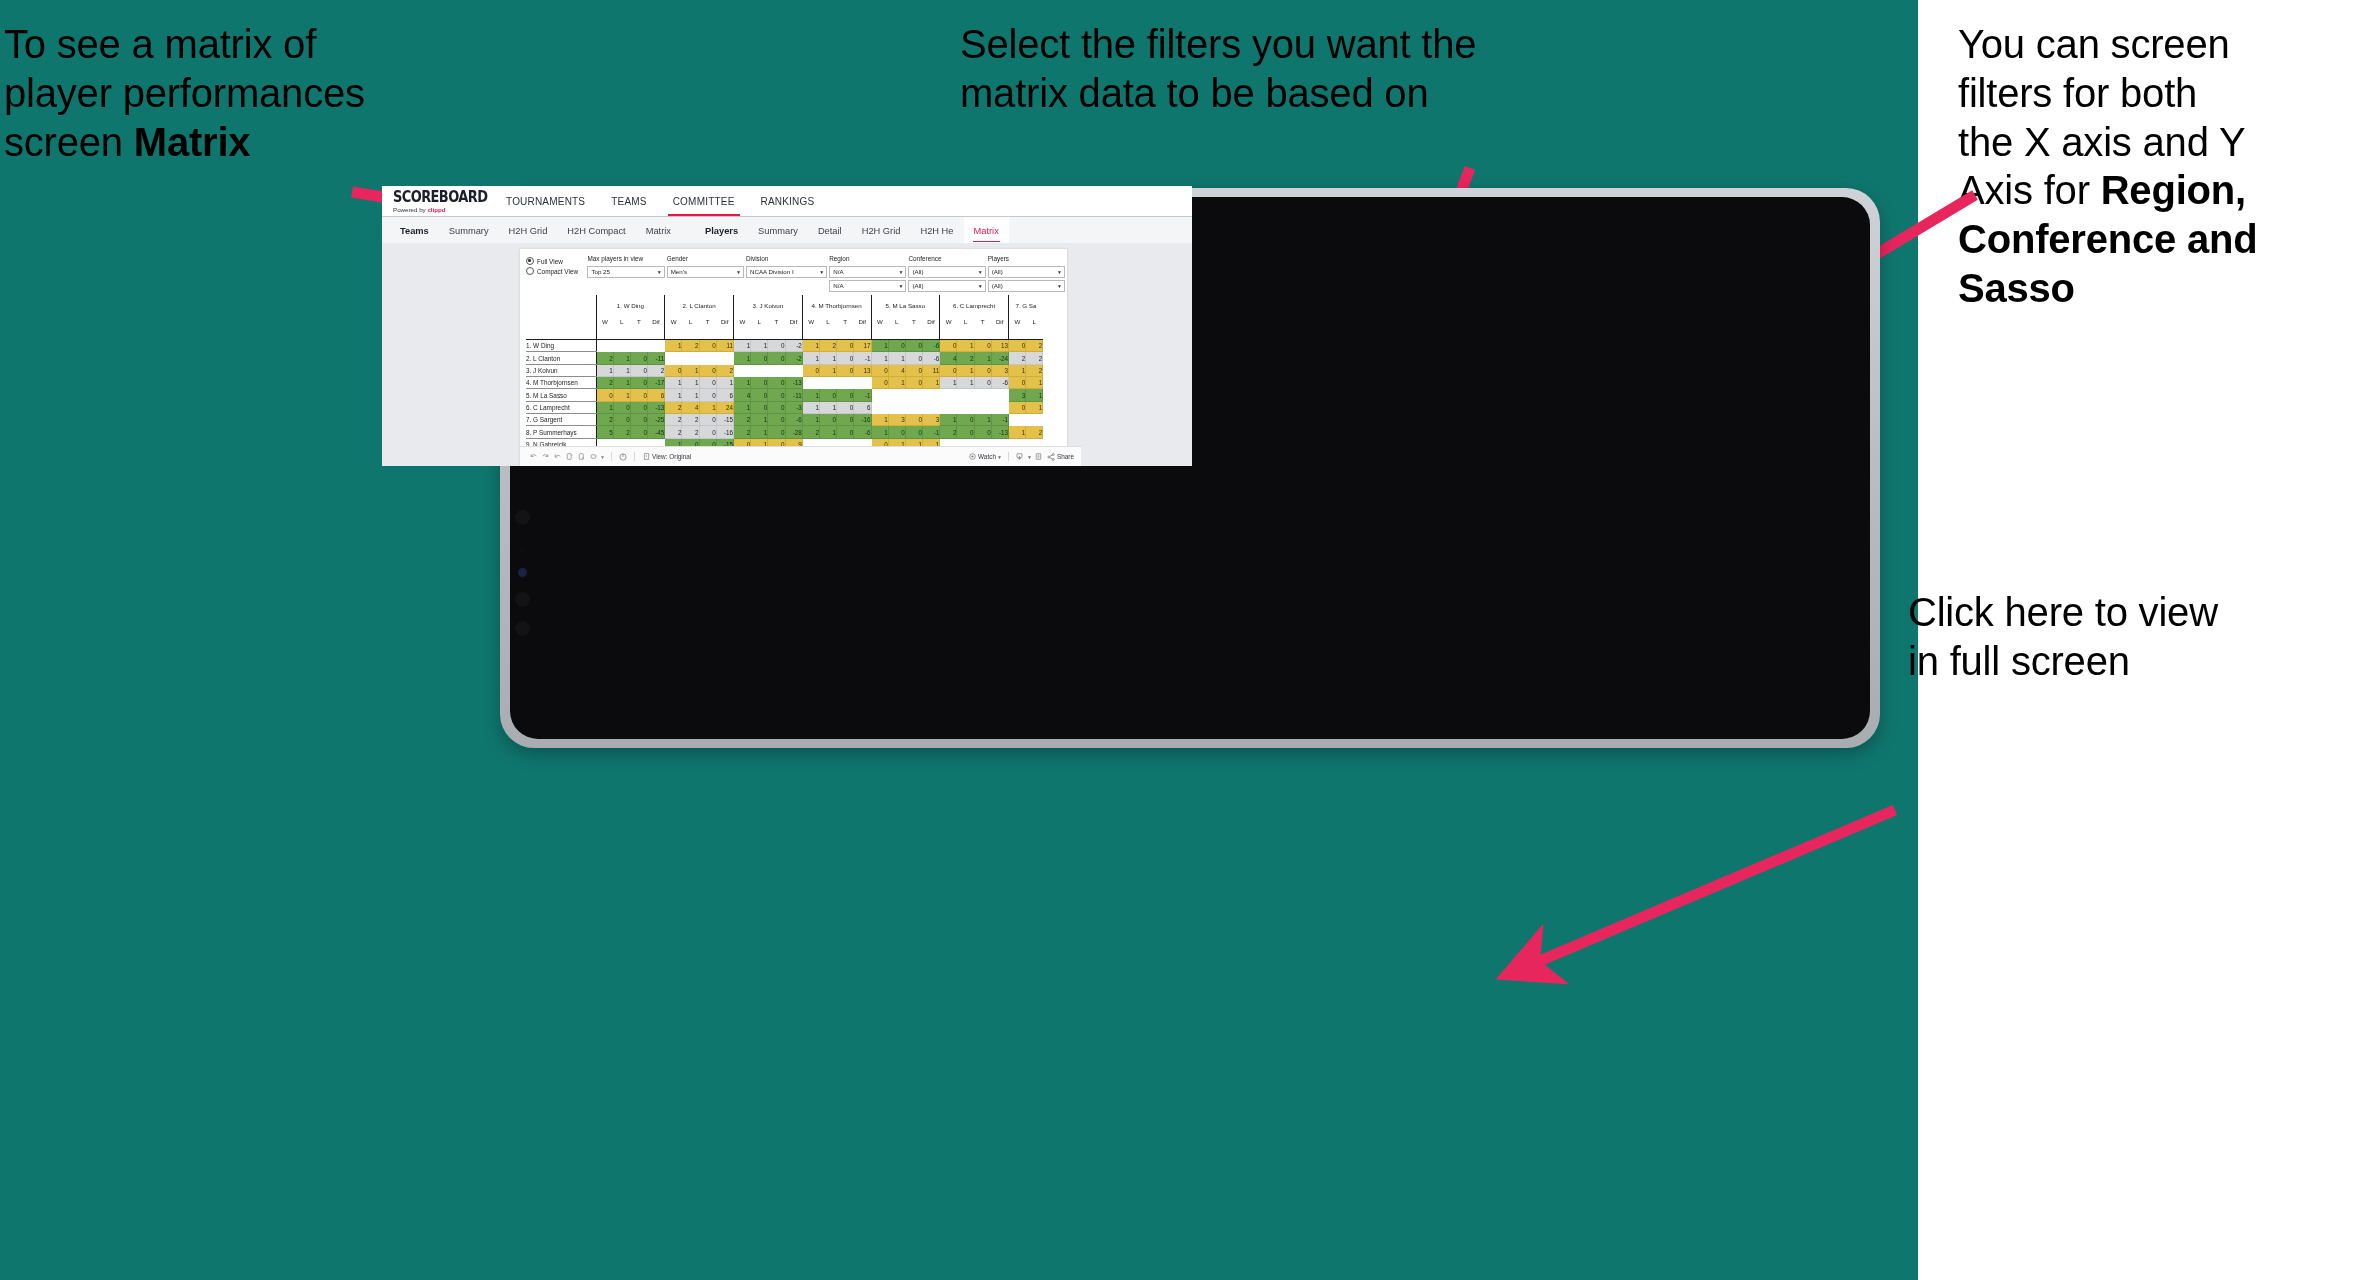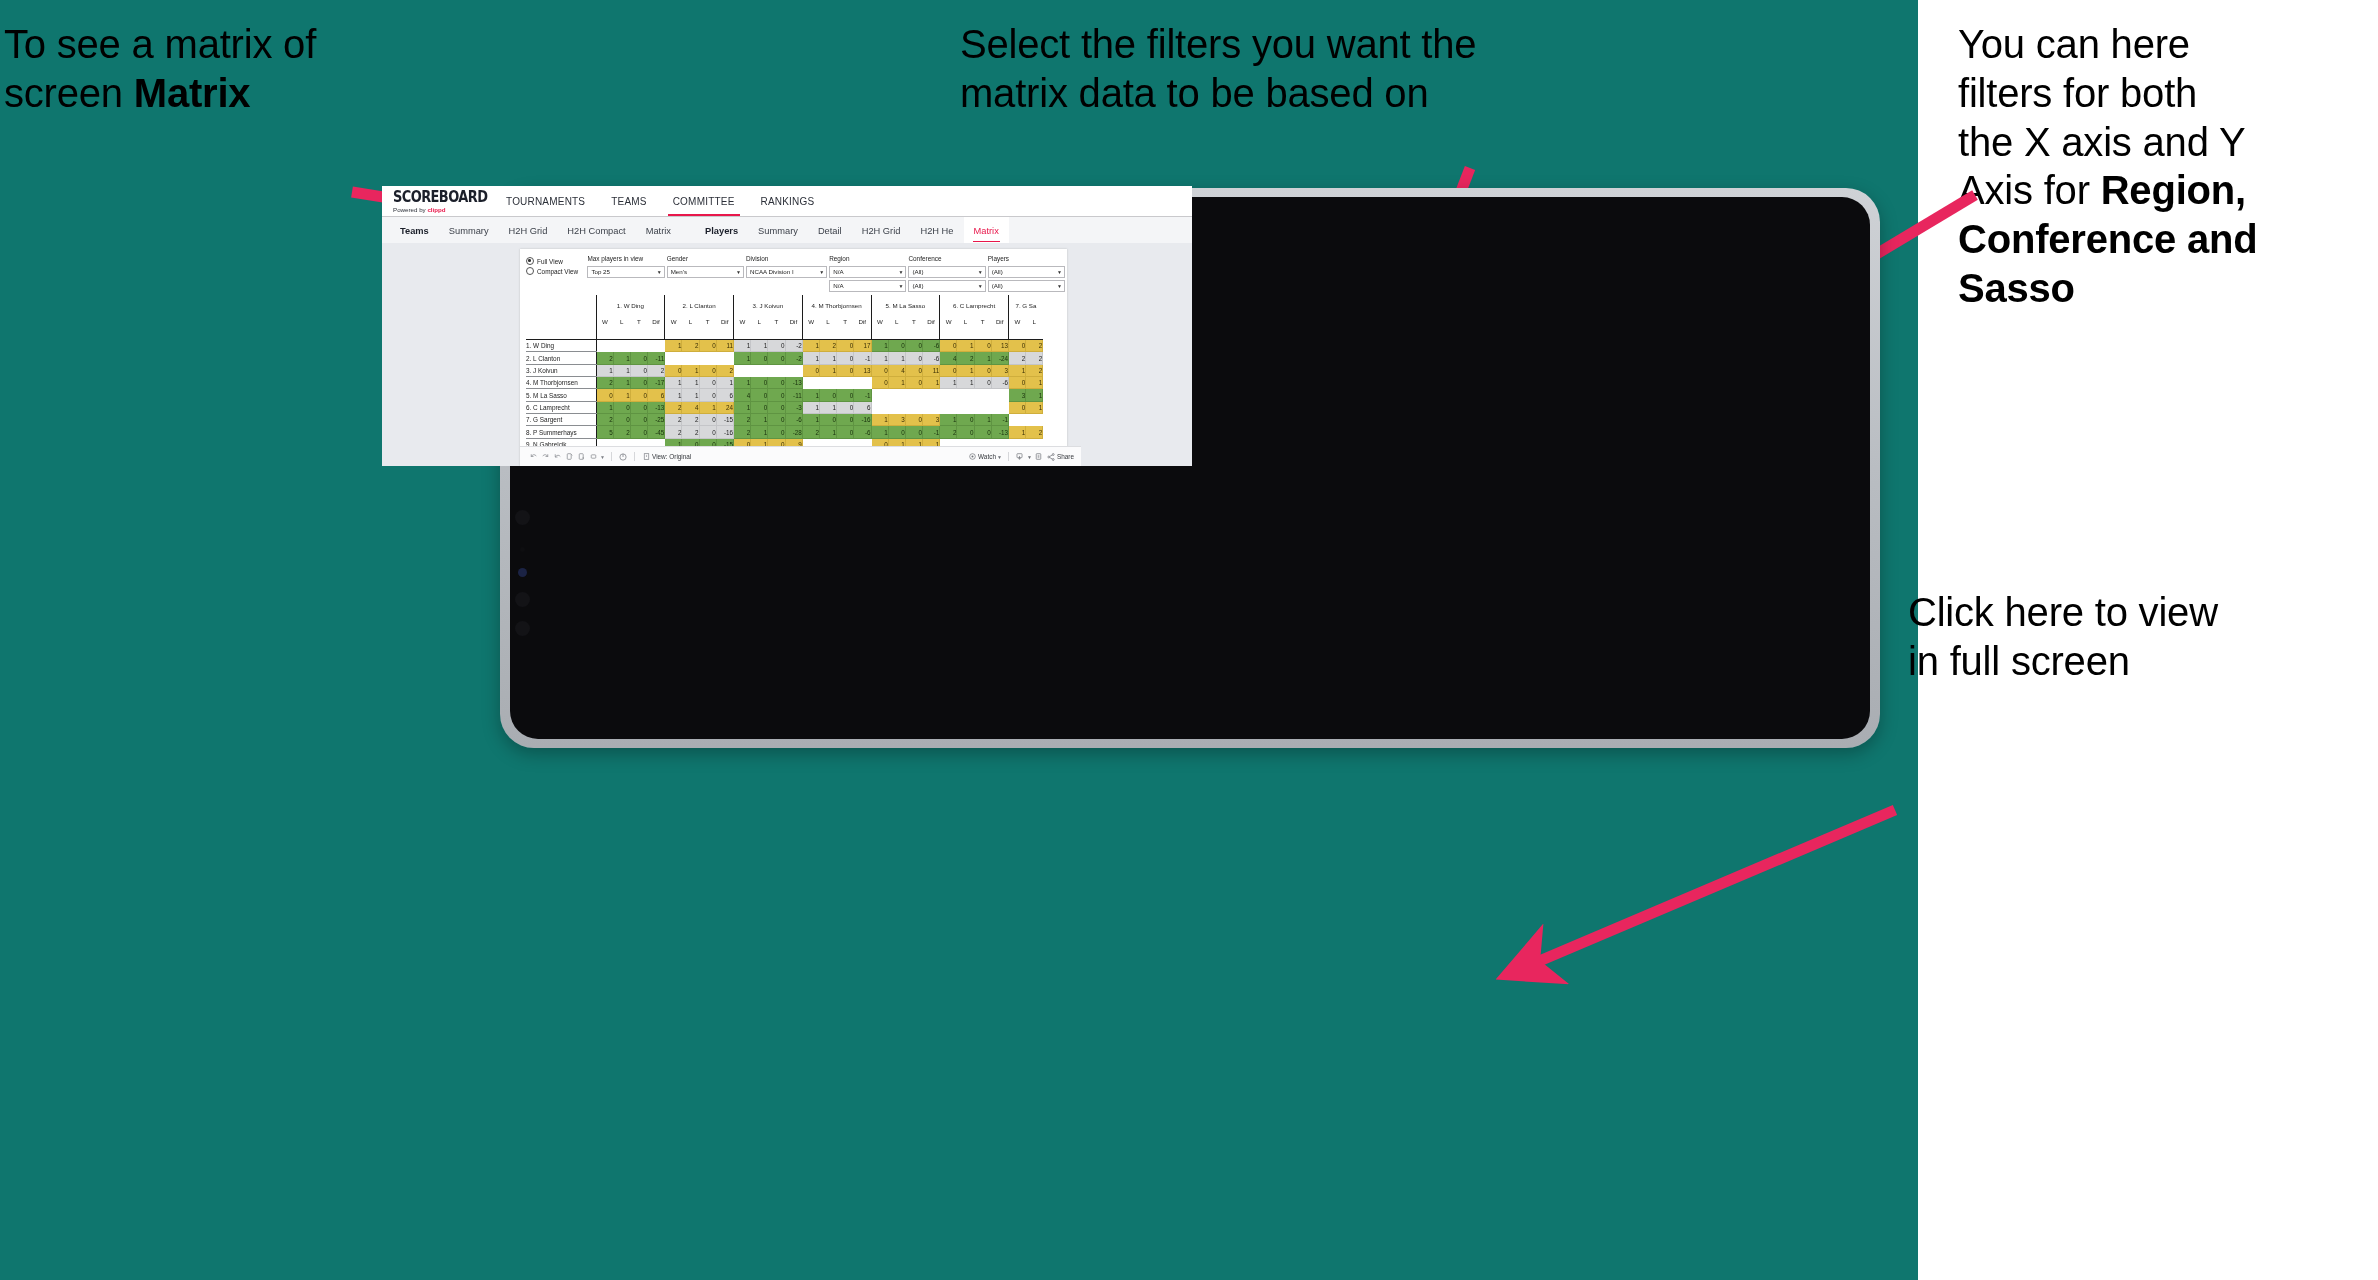--- a/index.html
+++ b/index.html
@@ -195,30 +195,31 @@
   .tb-txt { font-size:6.4px; color:#34373c; white-space:nowrap; }
   .spacer { flex:1; }
 </style>
 </head>
 <body>
 
 <div id="stage">
 
   <div class="anno" id="anno-tl">
     <div>To see a matrix of</div>
+    <div>player performances</div>
     <div><span>screen </span><b>Matrix</b></div>
   </div>
 
   <div class="anno" id="anno-tc">
     <div>Select the filters you want the</div>
     <div>matrix data to be based on</div>
   </div>
 
   <div class="anno" id="anno-tr">
-    <div>You  can here</div>
+    <div>You  can screen</div>
     <div>filters for both</div>
     <div>the X axis and Y</div>
     <div><span>Axis for </span><b>Region,</b></div>
     <div><b>Conference and</b></div>
     <div><b>Sasso</b></div>
   </div>
 
   <div class="anno" id="anno-br">
     <div>Click here to view</div>
     <div>in full screen</div>

